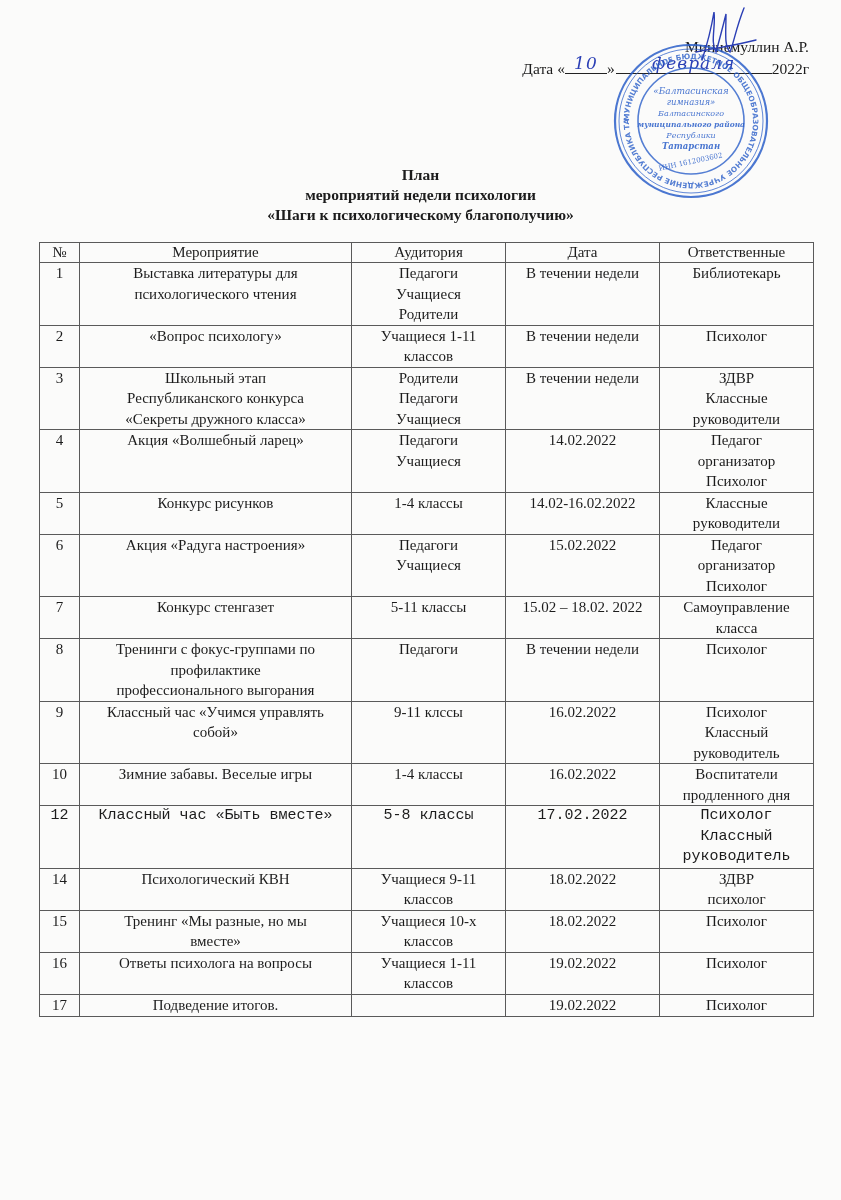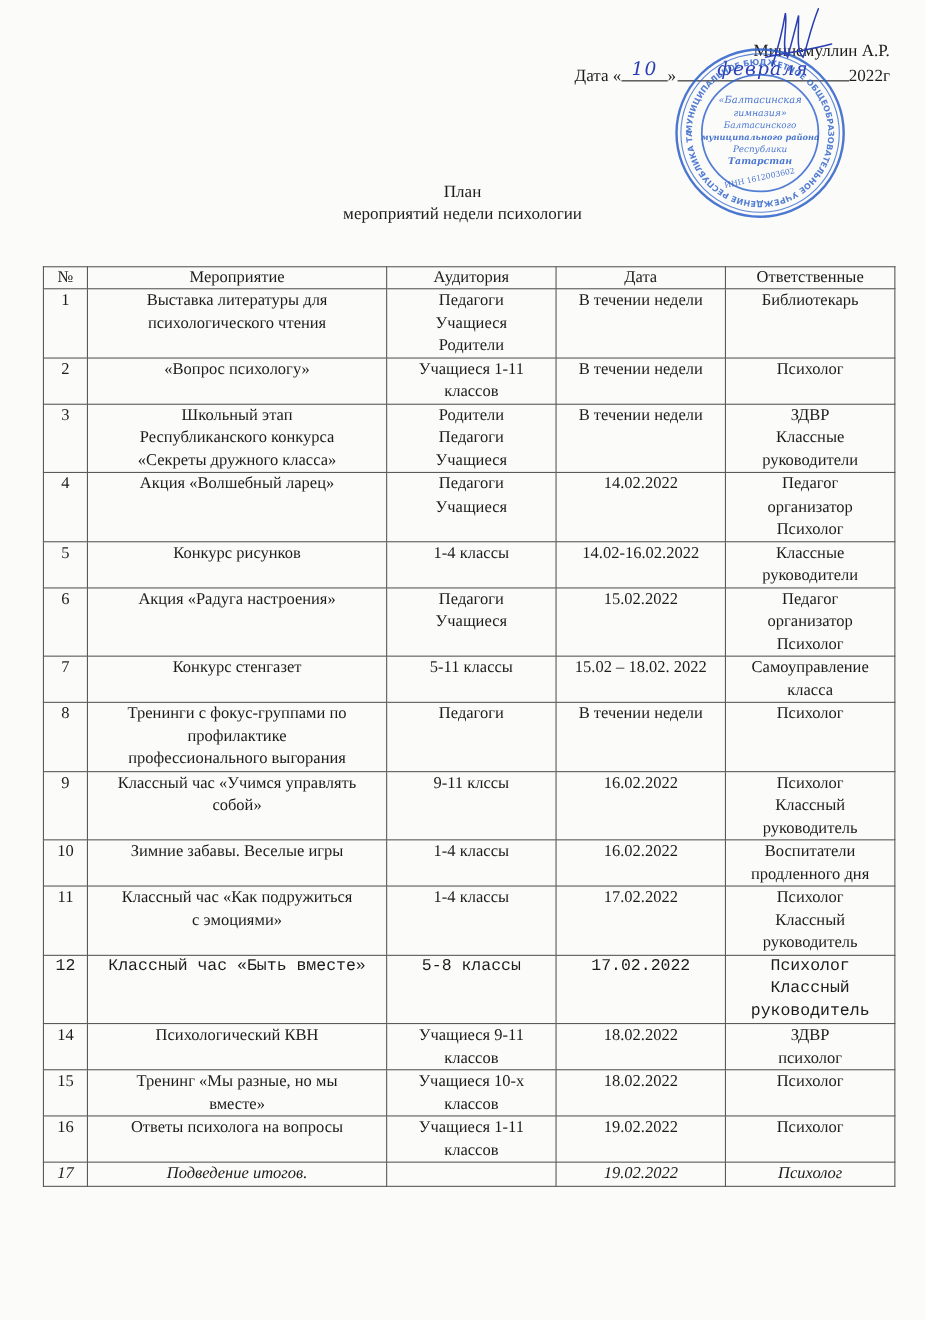--- a/index.html
+++ b/index.html
@@ -55,21 +55,21 @@
       width: 70px;
       height: 60px;
       z-index: 4;
       pointer-events: none;
     }
     .title-block {
       position: absolute;
       left: 0; right: 0;
       top: 165px;
       text-align: center;
-      font-weight: normal;
+      font-weight: bold;
       font-size: 15.5px;
       line-height: 20px;
     }
     table.plan {
       position: absolute;
       left: 39px;
       top: 242px;
       width: 774px;
       border-collapse: collapse;
       table-layout: fixed;
@@ -122,20 +122,21 @@
     <text x="79" y="85" font-size="7.5" font-weight="bold">муниципального района</text>
     <text x="79" y="96" font-size="8">Республики</text>
     <text x="79" y="107" font-size="8.5" font-weight="bold">Татарстан</text>
     <text x="79" y="122" font-size="7" font-style="normal" transform="rotate(-12 79 122)">ИНН 1612003602</text>
   </g>
 </svg>
 
 <div class="title-block">
   <div>План</div>
   <div>мероприятий недели психологии</div>
+  <div>«Шаги к психологическому благополучию»</div>
 </div>
 
 <table class="plan">
   <colgroup>
     <col class="c-num">
       <col class="c-event">
       <col class="c-aud">
       <col class="c-date">
       <col class="c-resp">
   </colgroup>
@@ -236,30 +237,20 @@
 руководитель</td>
       </tr>
       <tr style="height: 42px;">
         <td>10</td>
         <td>Зимние забавы. Веселые игры</td>
         <td>1-4 классы</td>
         <td>16.02.2022</td>
         <td>Воспитатели
 продленного дня</td>
       </tr>
-      <tr style="height: 62px;">
-        <td>11</td>
-        <td>Классный час «Как подружиться
-с эмоциями»</td>
-        <td>1-4 классы</td>
-        <td>17.02.2022</td>
-        <td>Психолог
-Классный
-руководитель</td>
-      </tr>
       <tr style="height: 62px; font-family: Liberation Mono, monospace;">
         <td>12</td>
         <td>Классный час «Быть вместе»</td>
         <td>5-8 классы</td>
         <td>17.02.2022</td>
         <td>Психолог
 Классный
 руководитель</td>
       </tr>
       <tr style="height: 42px; margin-top: 16px;">
@@ -281,21 +272,21 @@
         <td>Психолог</td>
       </tr>
       <tr style="height: 42px;">
         <td>16</td>
         <td>Ответы психолога на вопросы</td>
         <td>Учащиеся 1-11
 классов</td>
         <td>19.02.2022</td>
         <td>Психолог</td>
       </tr>
-      <tr style="height: 22px; font-style: italic;">
+      <tr style="height: 22px;">
         <td>17</td>
         <td>Подведение итогов.</td>
         <td></td>
         <td>19.02.2022</td>
         <td>Психолог</td>
       </tr>
     </tbody>
 </table>
 
 </body></html>

